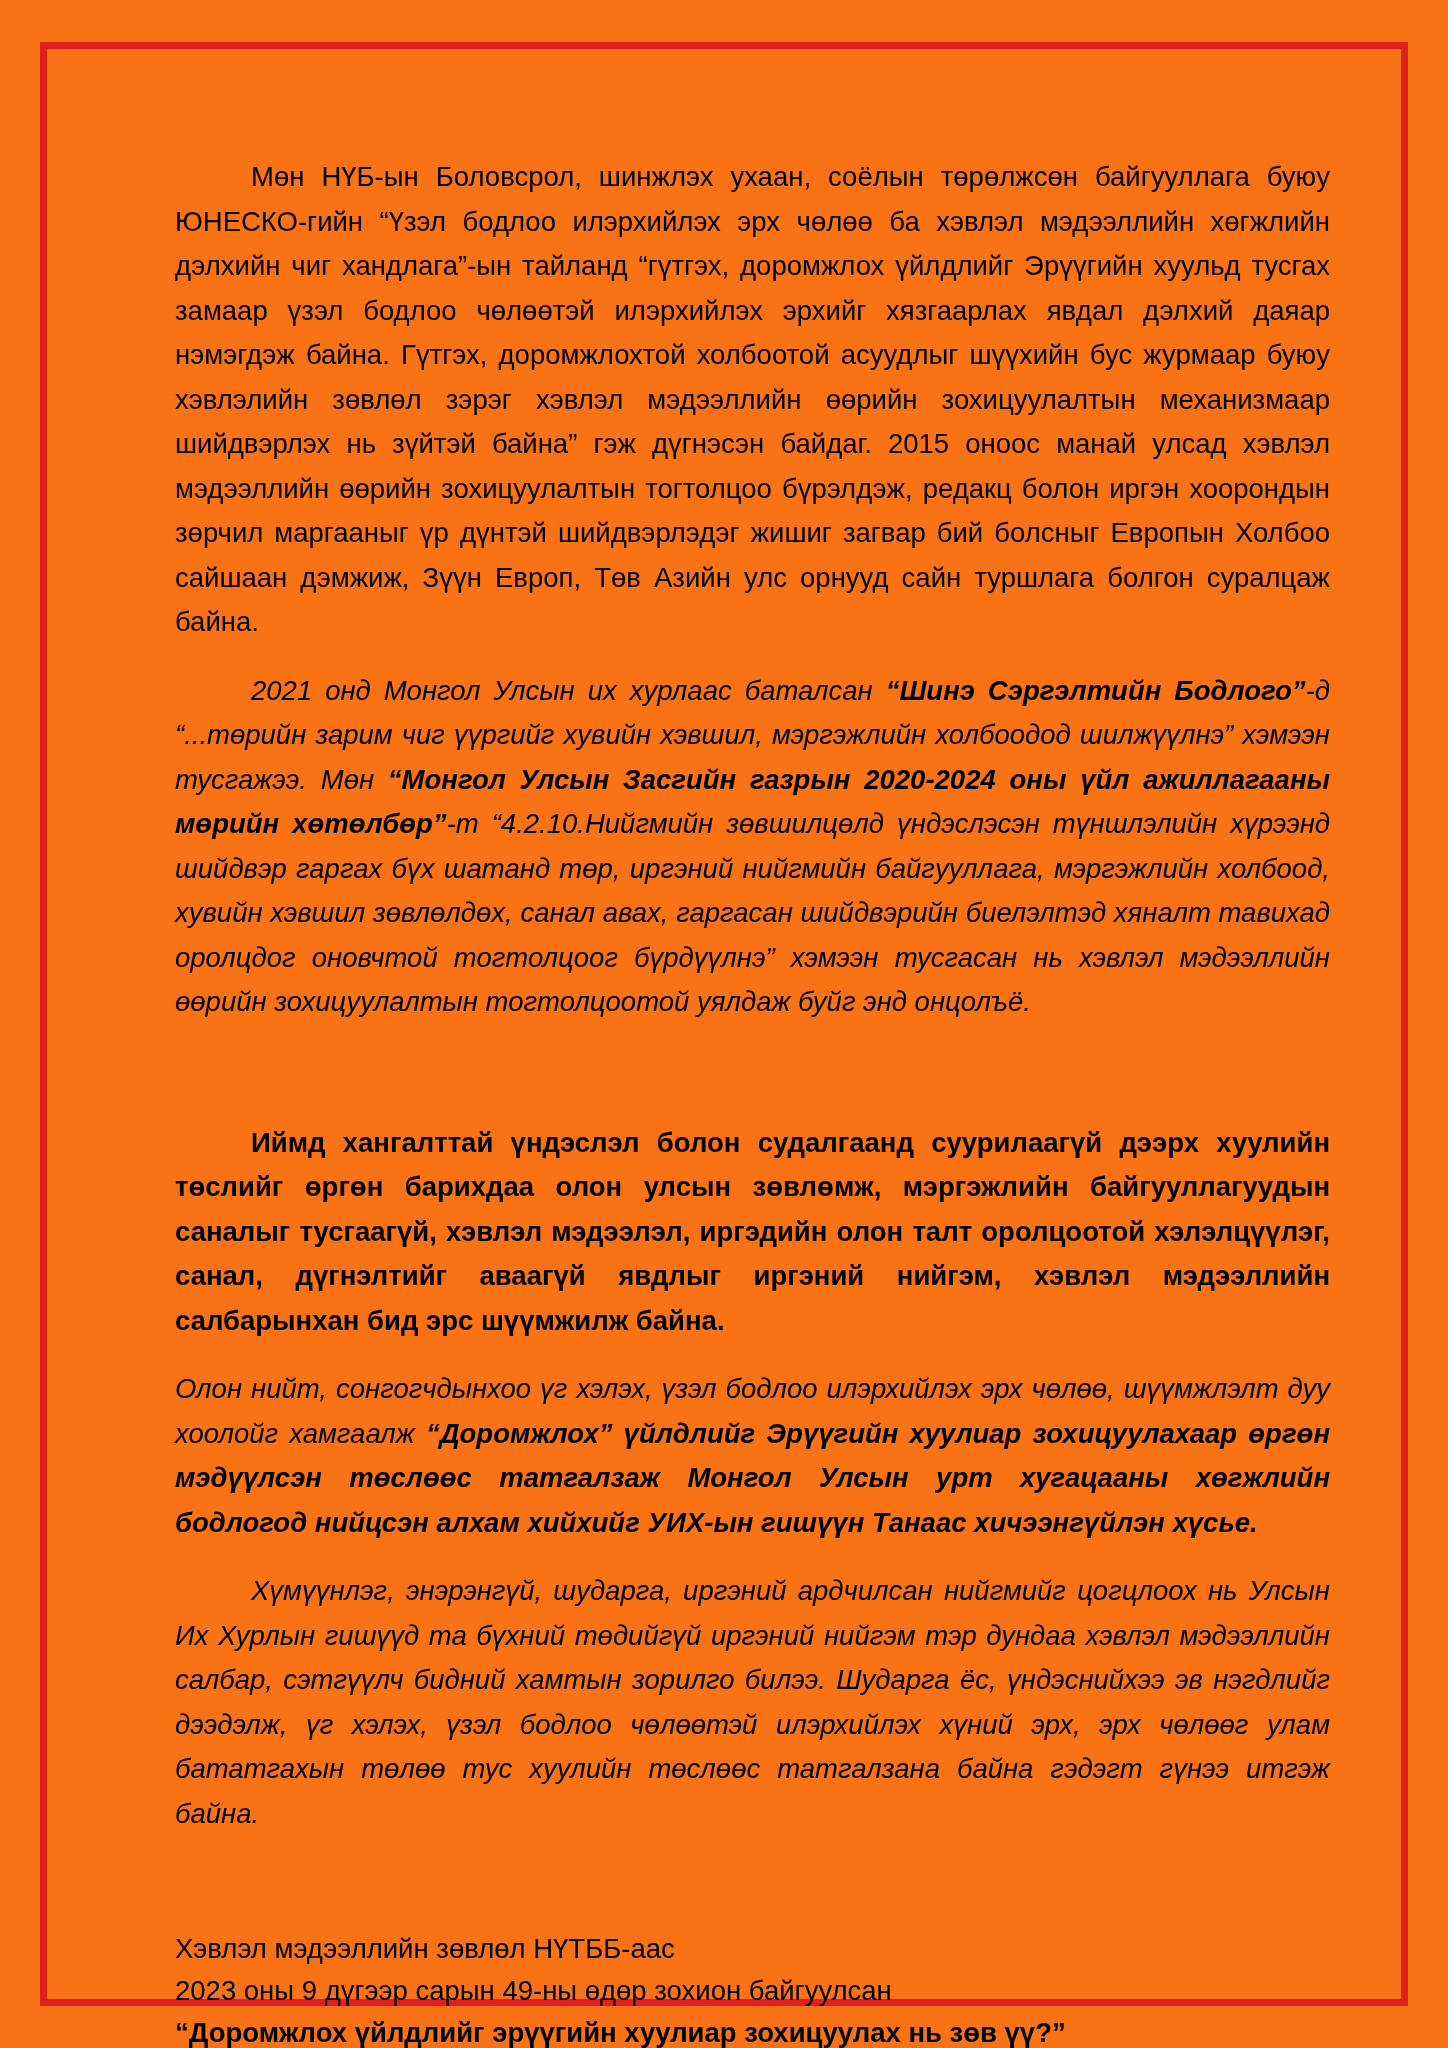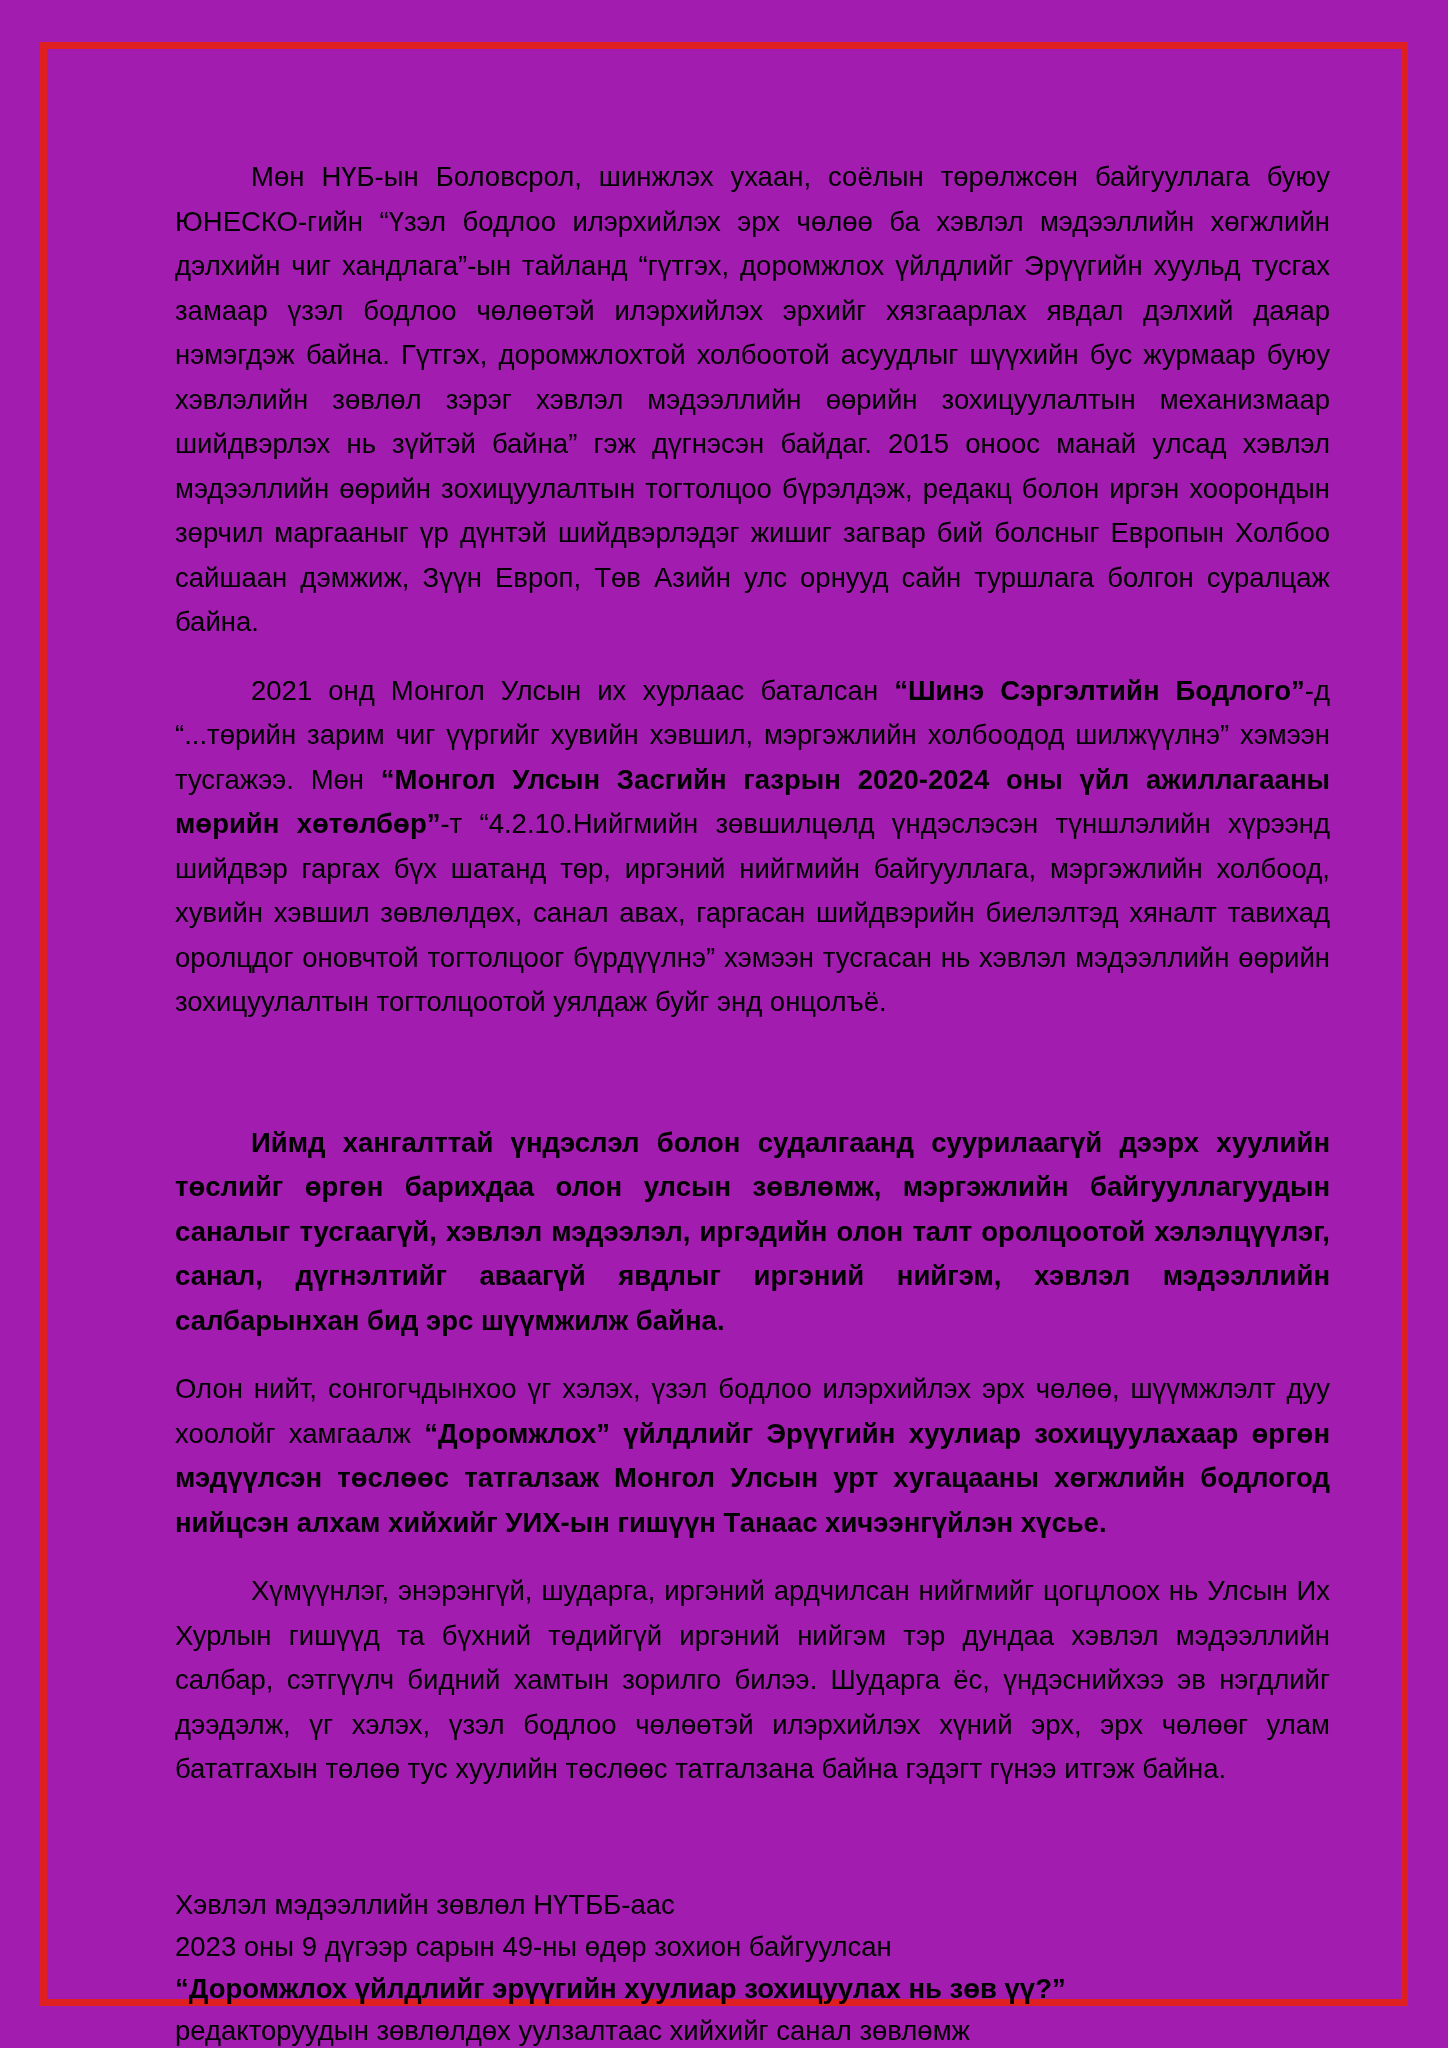--- a/index.html
+++ b/index.html
@@ -13,21 +13,21 @@
     height: 2048px;
     font-family: "Liberation Sans", sans-serif;
     color: #000000;
     -webkit-font-smoothing: antialiased;
   }
 
   .page {
     position: relative;
     width: 1448px;
     height: 2048px;
-    background: #a21caf;
+    background: #f97316;
     box-sizing: border-box;
   }
 
   
   .page-frame {
     position: absolute;
     left: 40px;
     top: 42px;
     right: 40px;
     bottom: 42px;
@@ -53,20 +53,21 @@
     text-indent: 76px;
     word-spacing: 0px;
   }
 
   p.body-par.no-indent {
     text-indent: 0;
   }
 
   p.body-par.gap-before {
     margin-top: 24px;
+    font-style: italic;
   }
 
   p.body-par.gap-before-xl {
     margin-top: 96px;
     font-weight: bold;
   }
 
   .b {
     font-weight: bold;
   }

